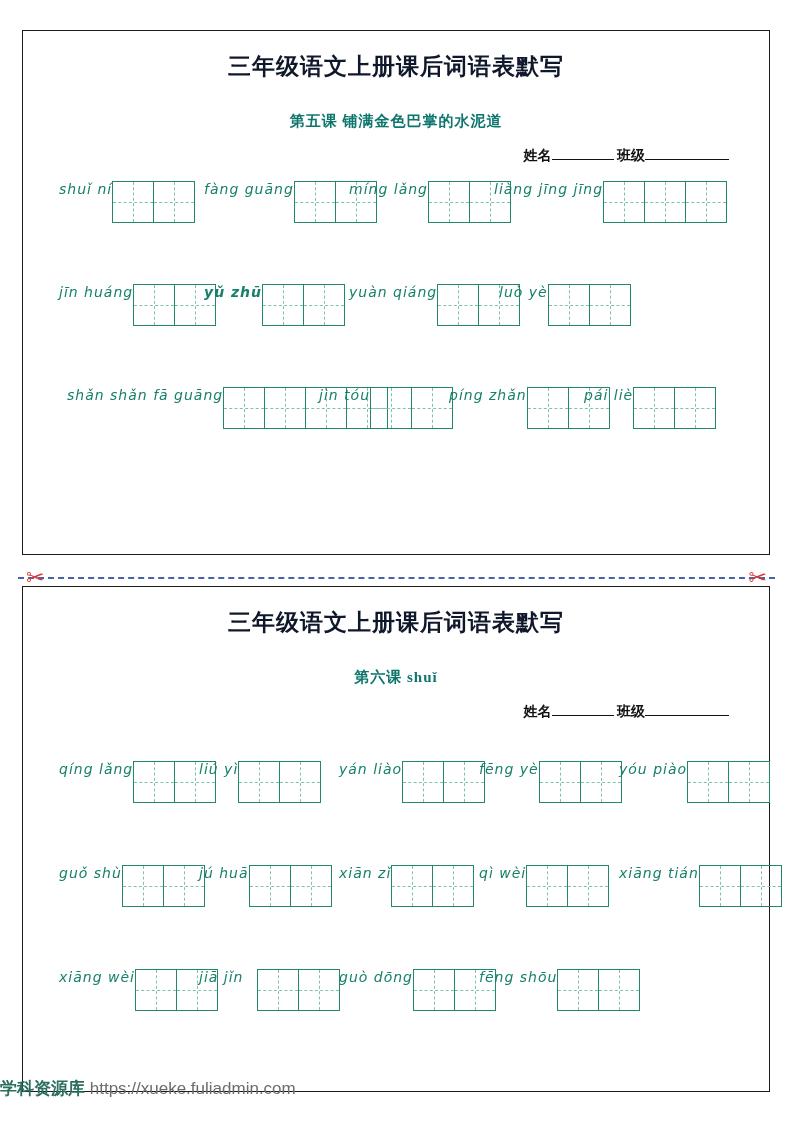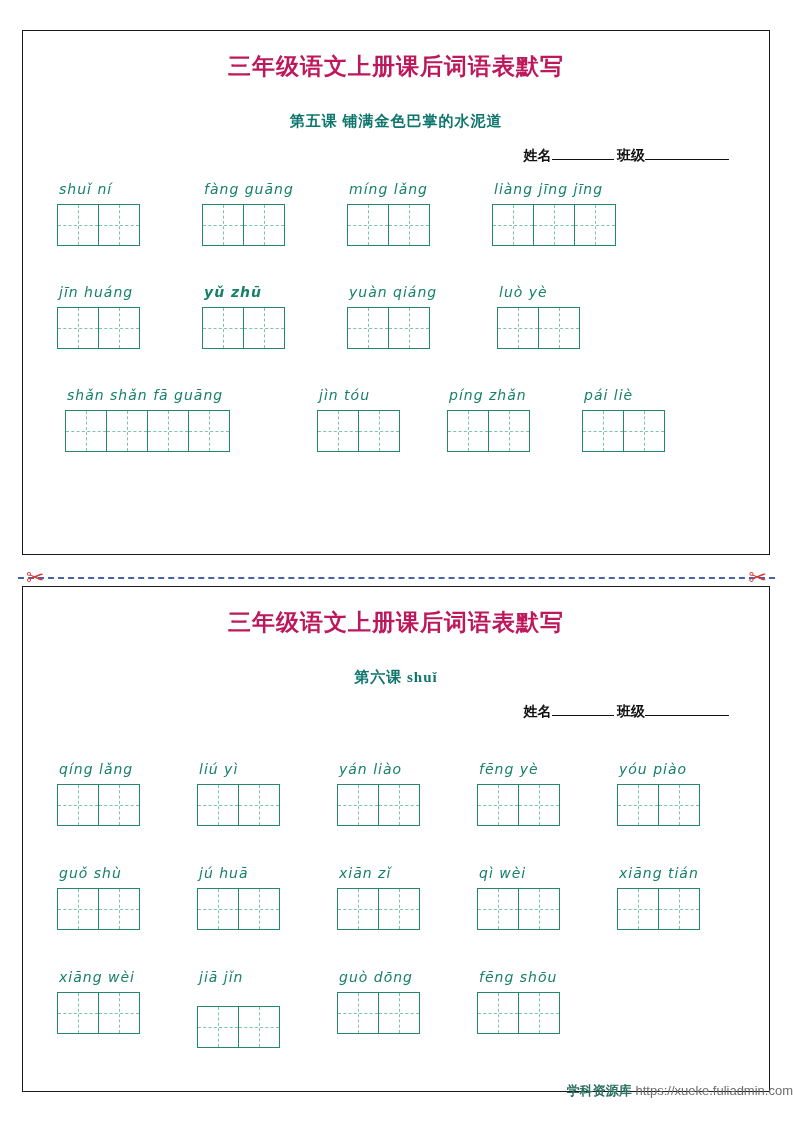--- a/index.html
+++ b/index.html
@@ -30,21 +30,21 @@
     background: #fff;
   }
   .sheet-1 { top: 30px; height: 525px; }
   .sheet-2 { top: 586px; height: 506px; }
 
   .title {
     text-align: center;
     font-family: "Liberation Serif", serif;
     font-size: 23px;
     font-weight: bold;
-    color: #be185d;
+    color: #0f172a;
     margin-top: 20px;
     letter-spacing: 1px;
   }
   .subtitle {
     text-align: center;
     font-family: "Liberation Serif", serif;
     font-size: 15px;
     font-weight: bold;
     color: #0f766e;
     margin-top: 30px;
@@ -71,21 +71,21 @@
   .rows {
     margin-top: 16px;
     padding: 0 34px;
   }
   .row {
     display: flex;
     align-items: flex-start;
   }
   .cellgroup {
     display: flex;
-    flex-direction: column;
+    flex-direction: row;
   }
   .pinyin {
     font-family: "DejaVu Sans", sans-serif;
     font-size: 14px;
     color: #17806a;
     font-style: italic;
     letter-spacing: 1px;
     margin-bottom: 7px;
     white-space: nowrap;
     text-align: left;
@@ -140,22 +140,22 @@
     line-height: 24px;
   }
   .scissor.left { left: 26px; }
   .scissor.right { right: 26px; }
 
   .footer {
     position: absolute;
     left: 0;
     right: 0;
     bottom: 22px;
-    text-align: right;
-    font-size: 13px;
+    text-align: left;
+    font-size: 17px;
     color: #6d6d6d;
     font-family: "Liberation Sans", sans-serif;
   }
   .footer .brand {
     color: #2b6f5e;
     font-weight: bold;
     font-family: "Liberation Serif", serif;
   }
 </style>
 </head>

